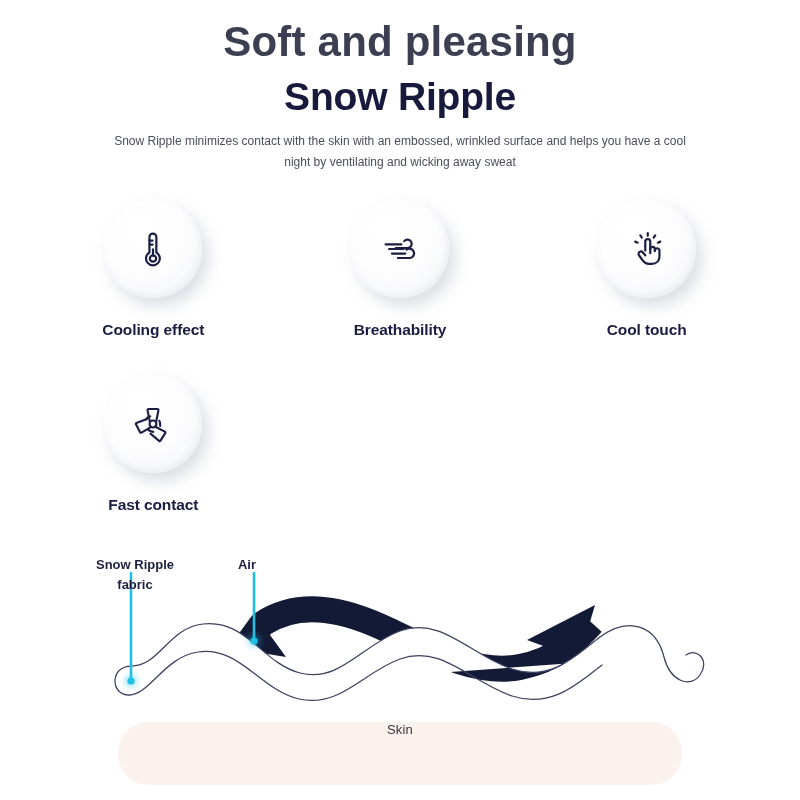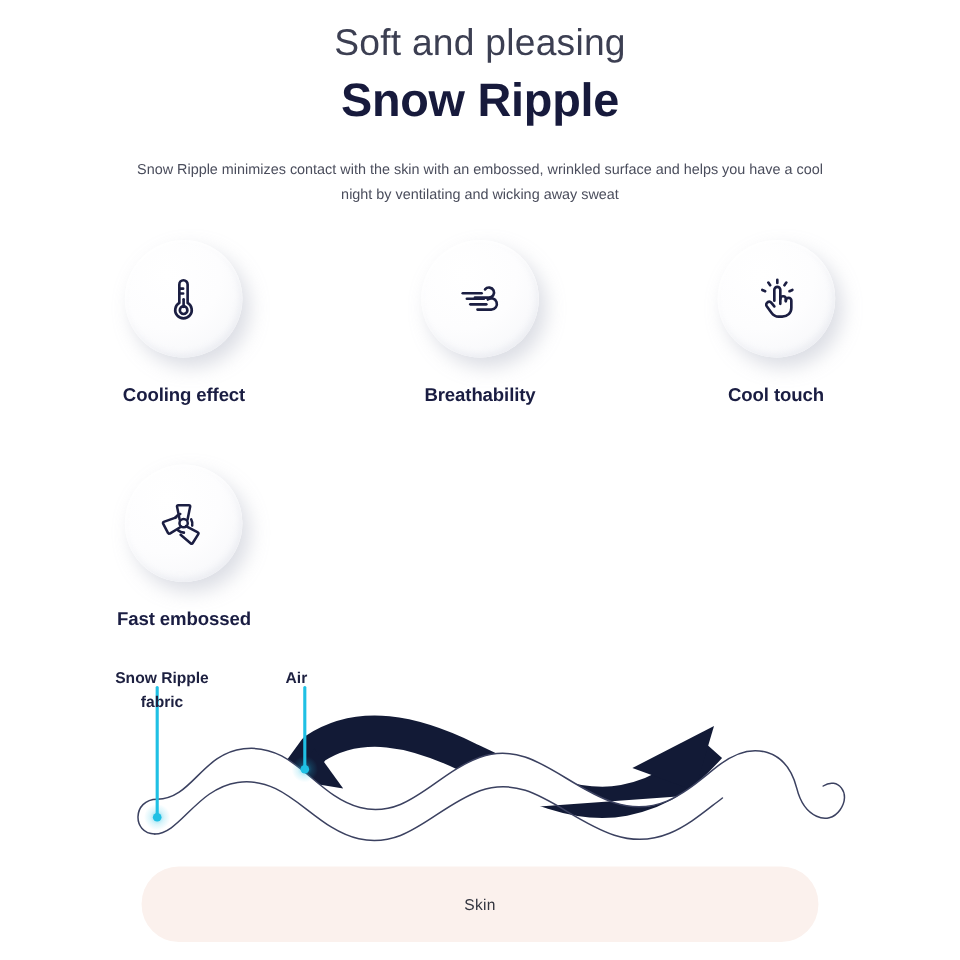--- a/index.html
+++ b/index.html
@@ -25,22 +25,22 @@
 
   
   .header {
     position: absolute;
     top: 18px;
     left: 0;
     width: 800px;
     text-align: center;
   }
   .eyebrow {
-    font-size: 31px;
-    font-weight: 400;
+    font-size: 42px;
+    font-weight: 700;
     letter-spacing: 0.2px;
     color: #3c3f52;
     line-height: 1.15;
     margin: 0;
   }
   .title {
     font-size: 39px;
     font-weight: 700;
     letter-spacing: -0.2px;
     color: #171a3c;
@@ -61,21 +61,21 @@
   }
 
   
   .features {
     position: absolute;
     top: 200px;
     left: 30px;
     width: 740px;
     display: grid;
     grid-template-columns: repeat(3, 1fr);
-    row-gap: 48px;
+    row-gap: 36px;
   }
   .feature {
     display: flex;
     flex-direction: column;
     align-items: center;
   }
   .orb {
     width: 98px;
     height: 98px;
     border-radius: 50%;
@@ -126,21 +126,21 @@
 
   
   .skin {
     position: absolute;
     left: 118px;
     top: 722px;
     width: 564px;
     height: 63px;
     background: #fbf1ed;
     display: flex;
-    align-items: center;
+    align-items: flex-start;
     justify-content: center;
     border-radius: 31px;
   }
   .skin-label {
     font-size: 13px;
     font-weight: 400;
     color: #33353f;
     letter-spacing: 0.2px;
   }
 </style>
@@ -206,21 +206,21 @@
         <span>
           <svg width="46" height="46" viewBox="0 0 48 48" fill="none" stroke="#1b1e42" stroke-width="2.2" stroke-linecap="round" stroke-linejoin="round">
             <circle cx="24" cy="24" r="3.6"></circle>
             <path d="M20.6 21.1 18.3 9.6a1 1 0 0 1 1-1.2h9.4a1 1 0 0 1 1 1.2l-2.3 11.5"></path>
             <path d="M22.1 26.9 12 33a1 1 0 0 1-1.5-.4l-4.3-8.3a1 1 0 0 1 .5-1.4l10.9-4"></path>
             <path d="M26 26.6l10.4 5.4a1 1 0 0 1 .4 1.5l-5 7.9a1 1 0 0 1-1.5.2l-8.9-7.5"></path>
             <path d="M16.6 19.3a8.6 8.6 0 0 1 4.5-3.3M30.6 20.6a8.6 8.6 0 0 1 .9 5.5M24.3 32.2a8.6 8.6 0 0 1-5.2-2.1"></path>
           </svg>
         </span>
       </div>
-      <div class="feature-label">Fast embossed</div>
+      <div class="feature-label">Fast contact</div>
     </div>
 
 
 
   </div>
 
   <div class="diagram">
 
     <div class="callout-text callout-fabric">Snow Ripple
 fabric</div>

